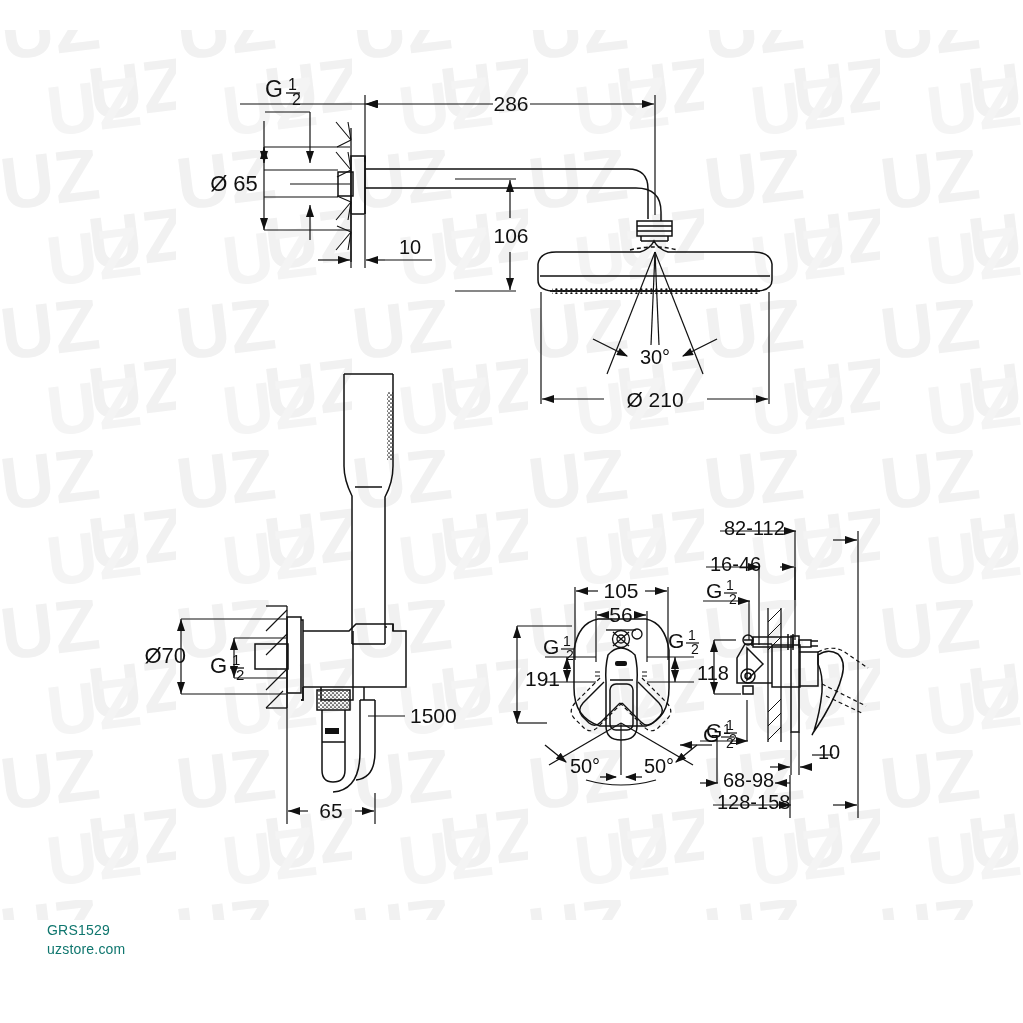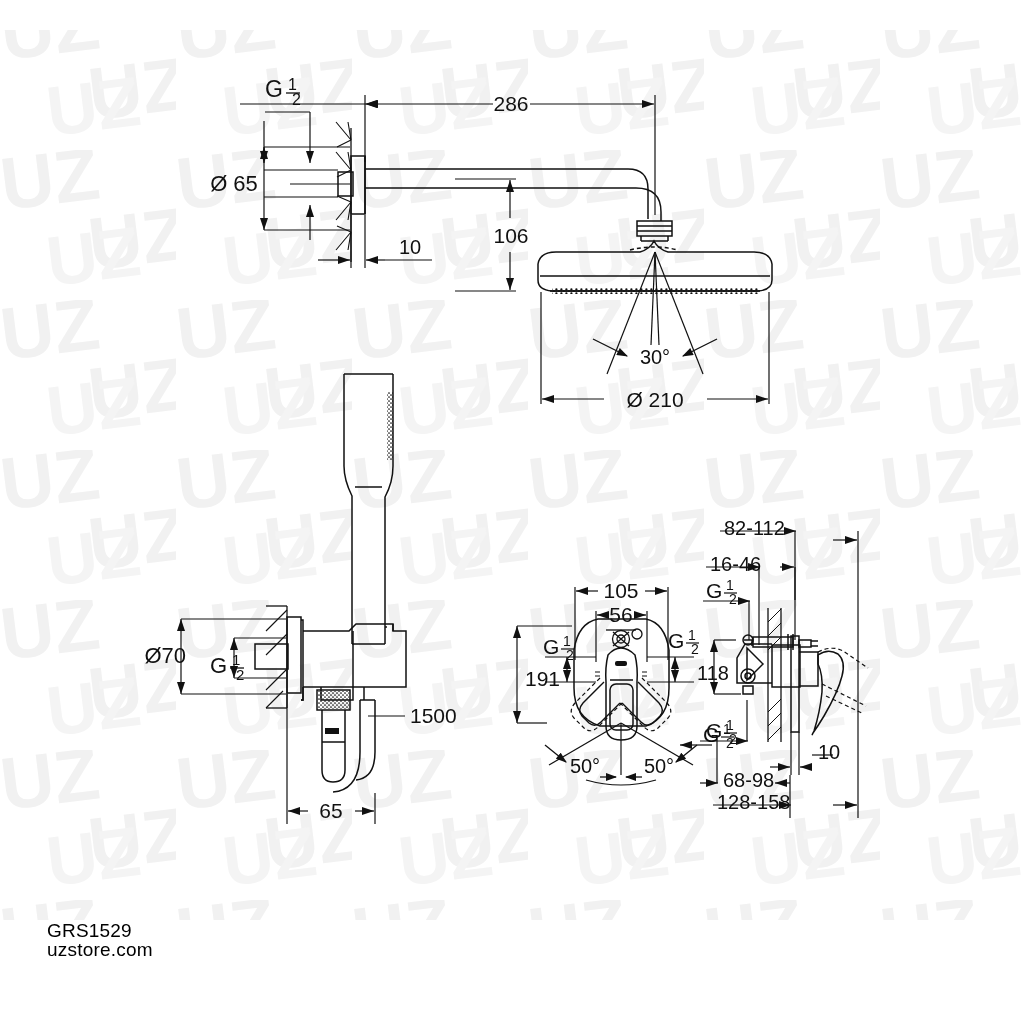--- a/index.html
+++ b/index.html
@@ -32,22 +32,22 @@
   }
   #drawing svg{display:block;}
   
   #footer{
     position:absolute;
     left:47px;top:921px;
     z-index:3;
     line-height:19px;
   }
   #footer .line{
-    font-size:19px;
-    color:#000000;
+    font-size:14px;
+    color:#0f766e;
     letter-spacing:.2px;
     white-space:nowrap;
   }
   .dimtxt{
     font-family:"Liberation Sans","DejaVu Sans",sans-serif;
     fill:#111111;
   }
 </style>
 </head>
 <body>

